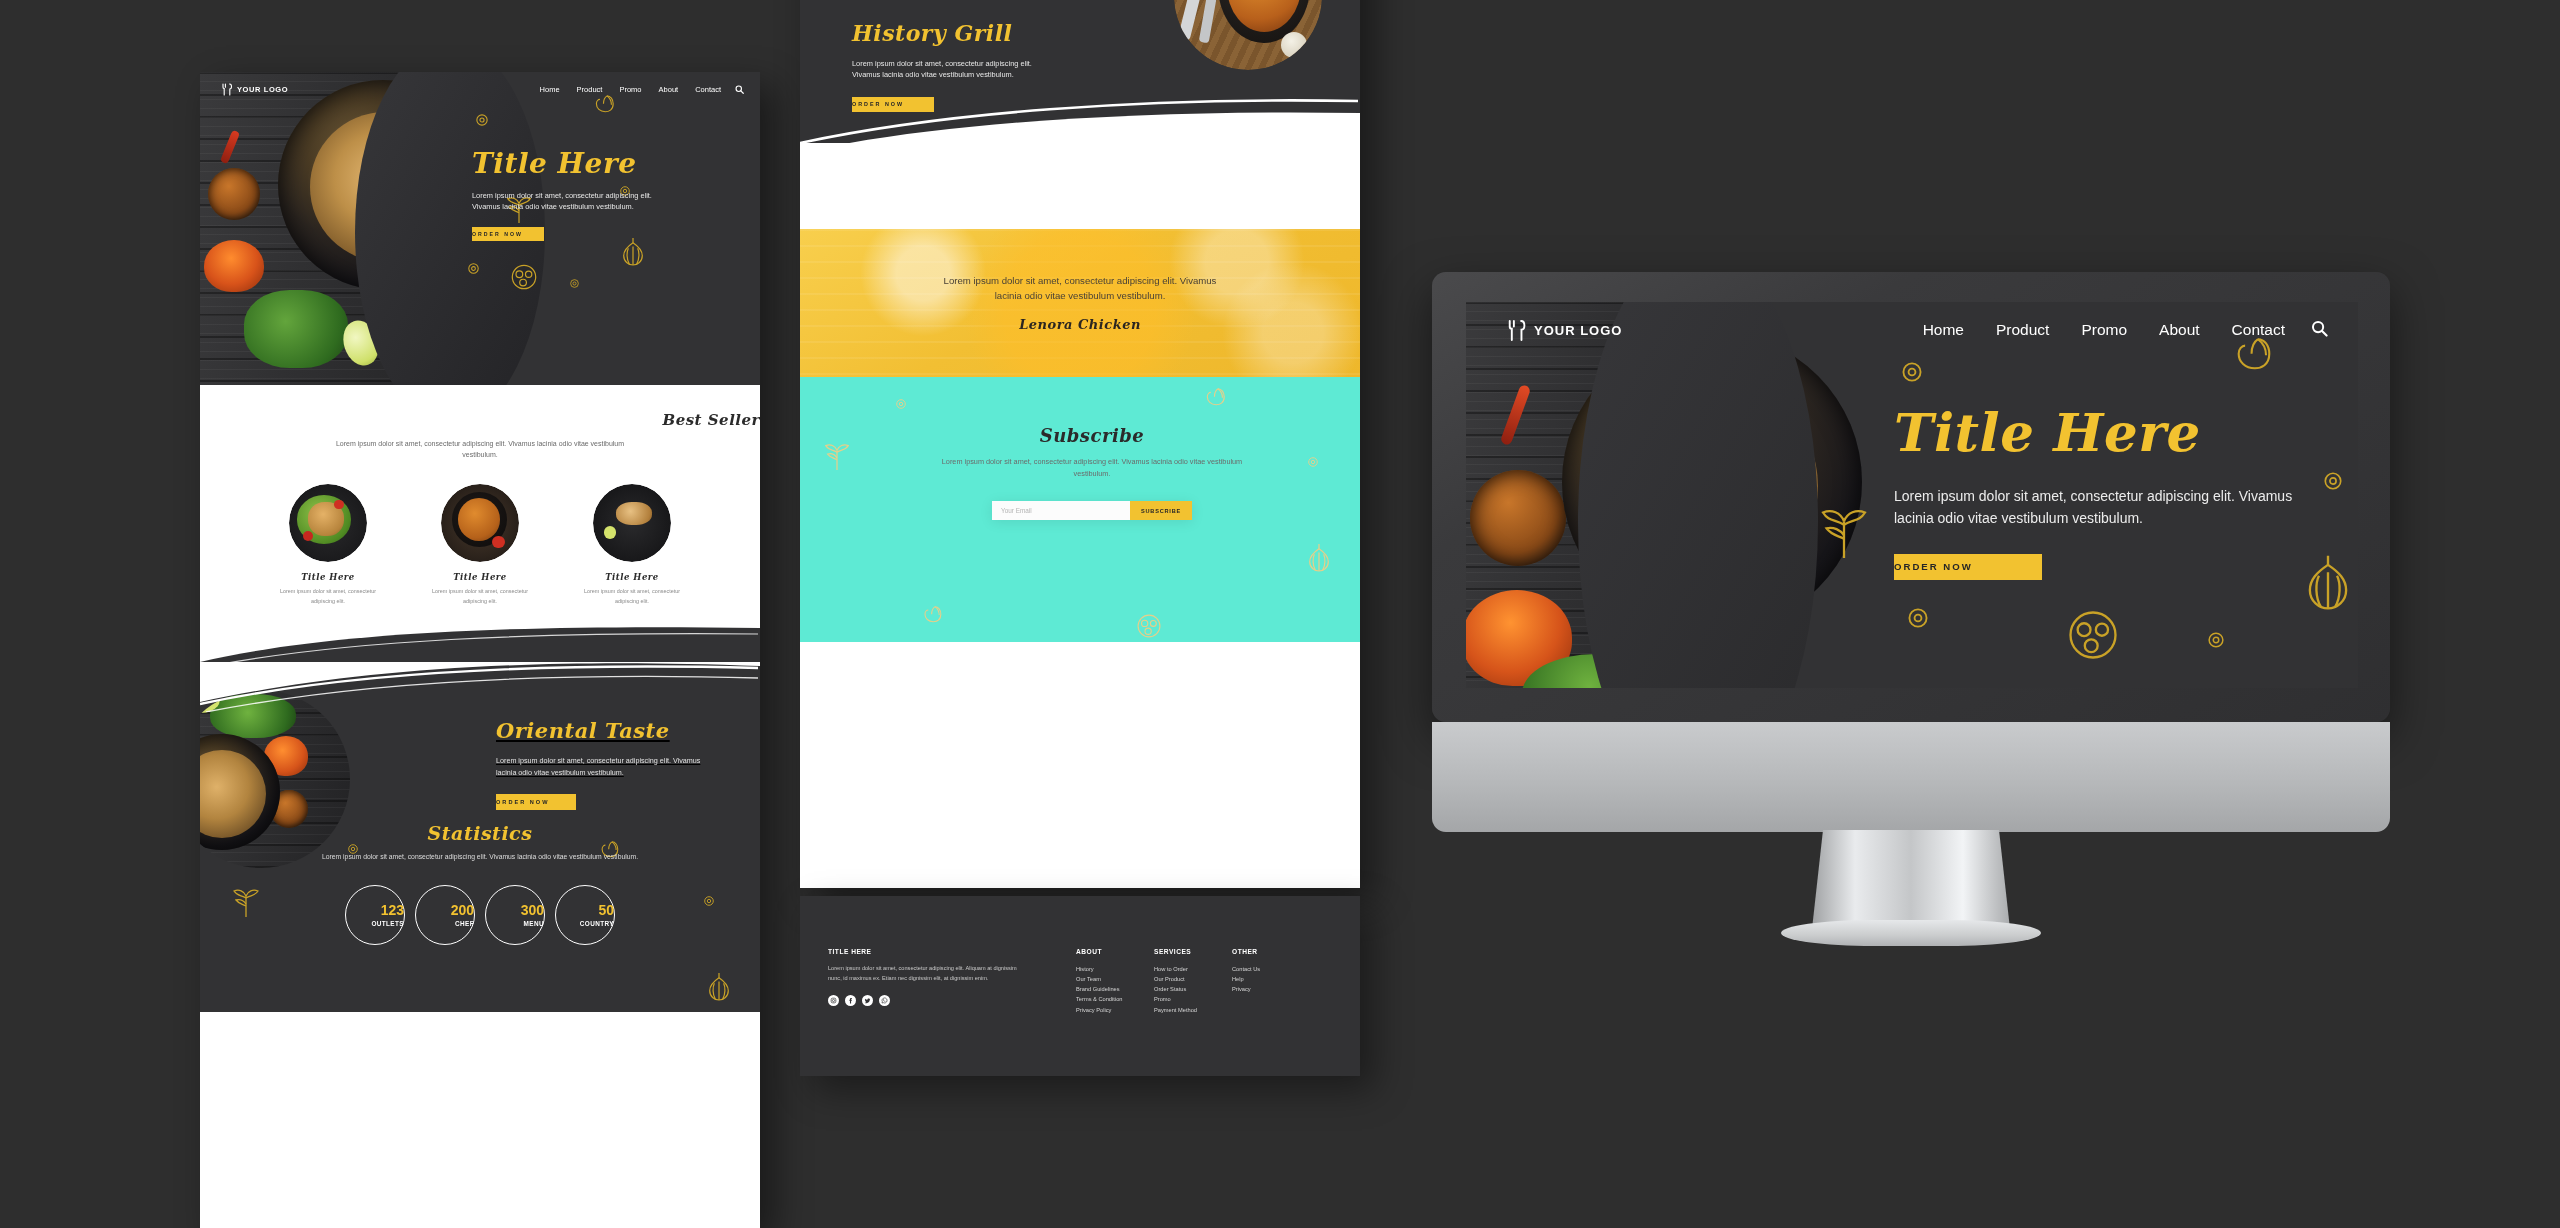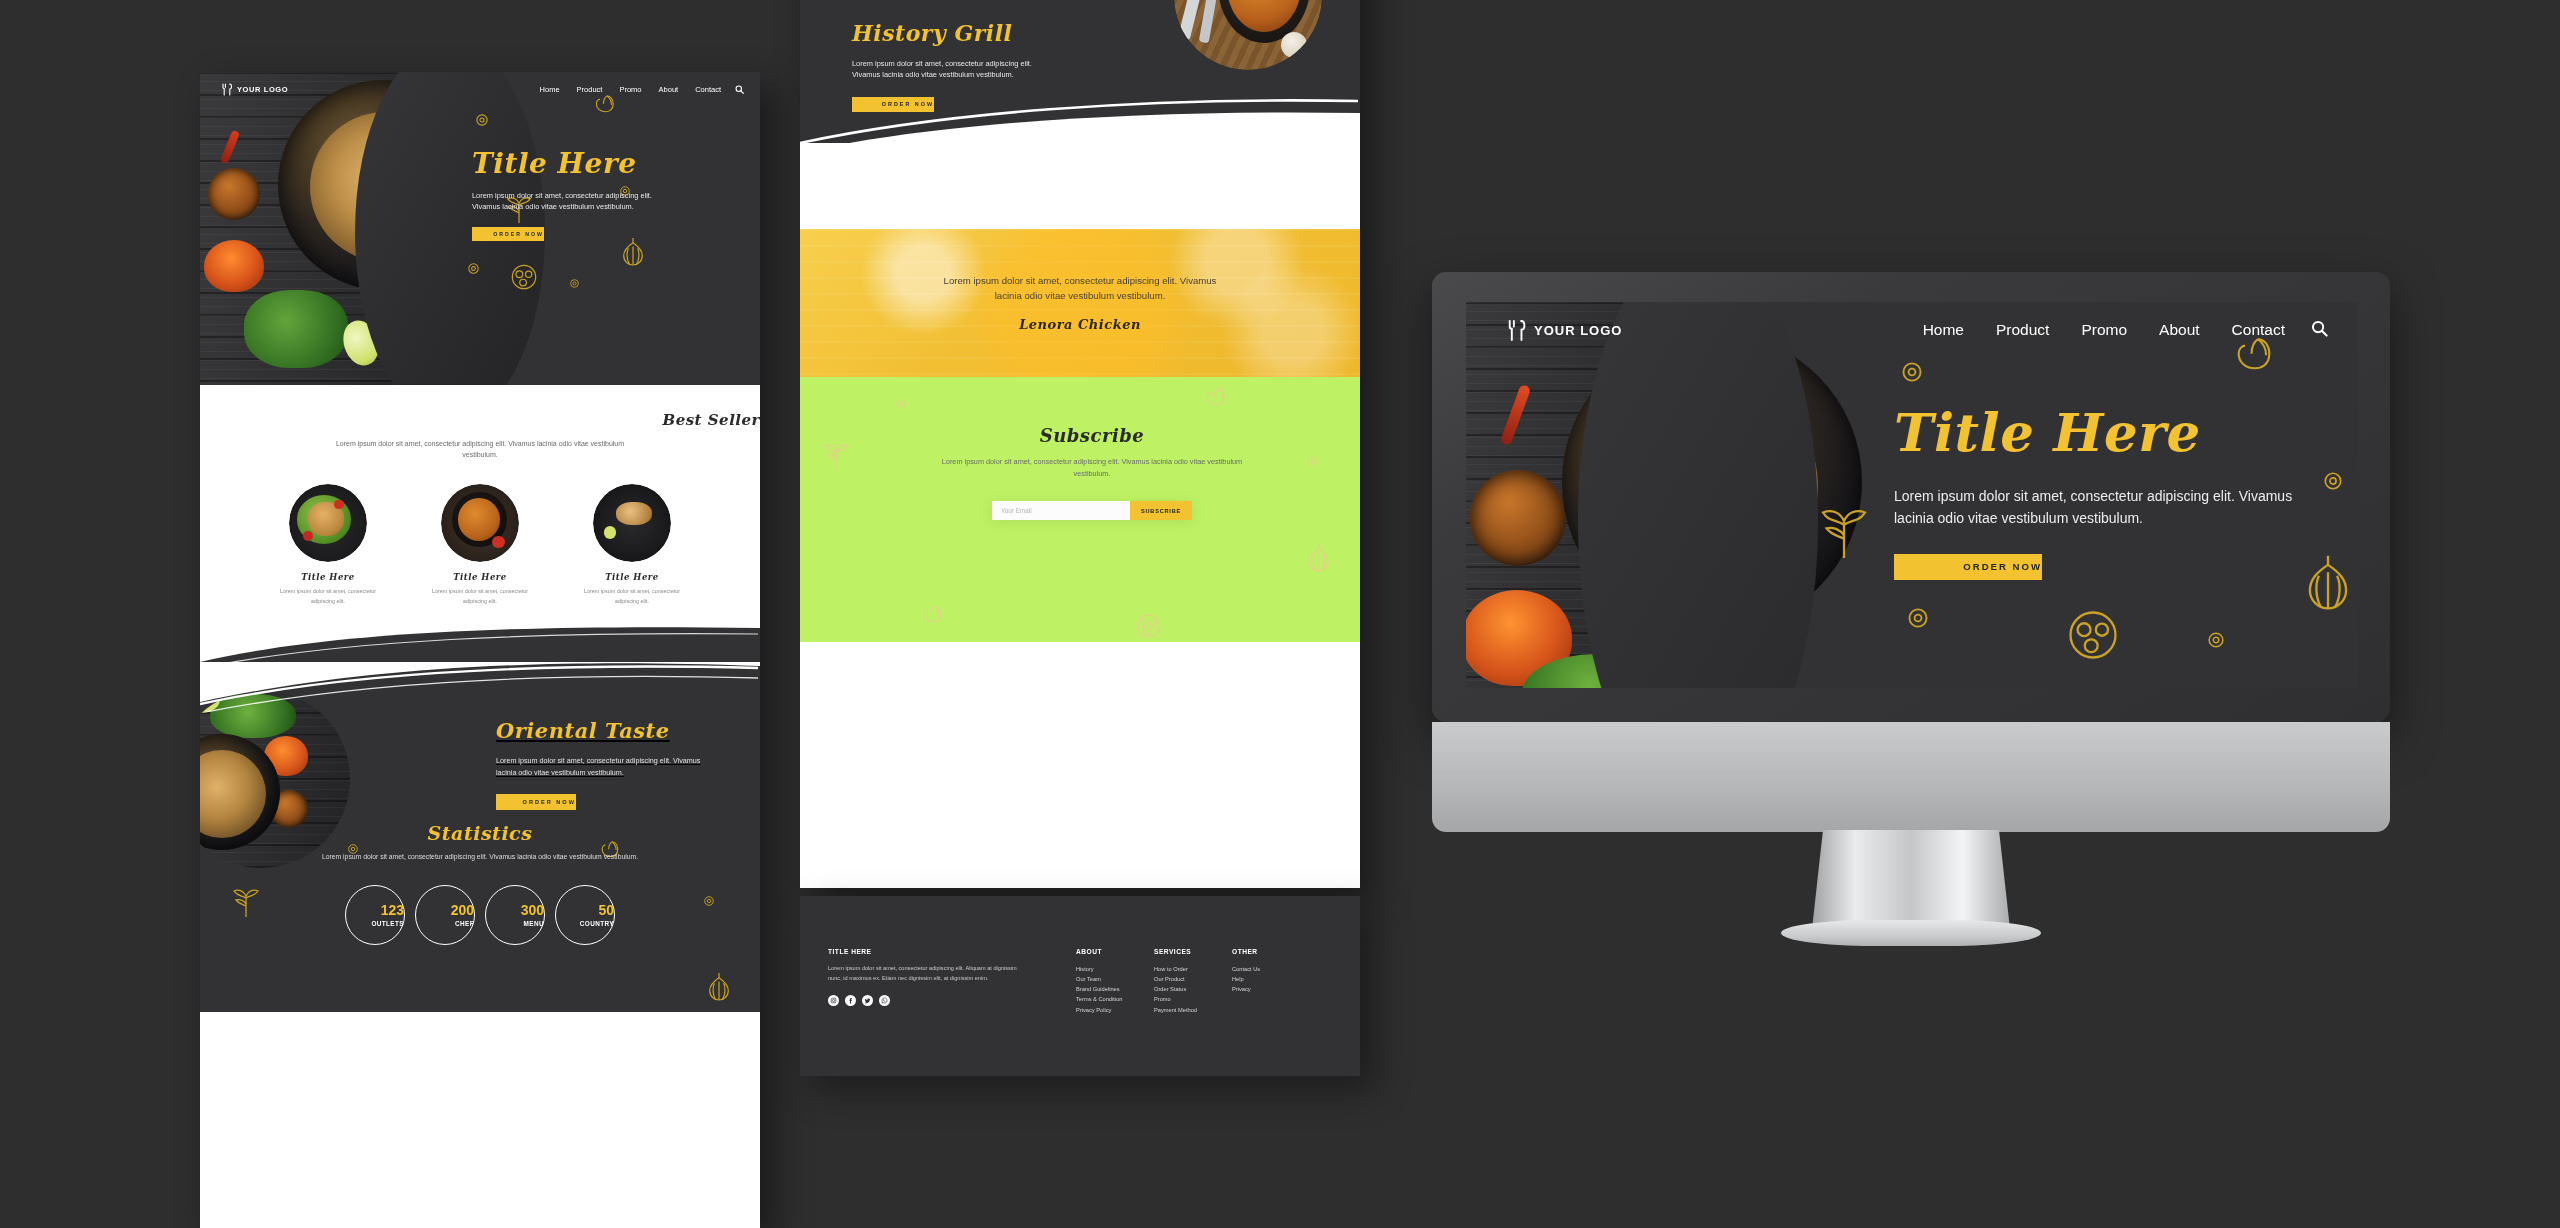--- a/index.html
+++ b/index.html
@@ -8,21 +8,21 @@
     width:2560px; height:1228px;
     font-family:"Liberation Sans", sans-serif;
     position:relative; overflow:hidden;
   }
 
   
   .script { font-family:"DejaVu Serif", serif; font-style:italic; font-weight:700; letter-spacing:.5px; }
   .yellow { color:#f2c230; }
   .btn-order {
     background:#f2c230; color:#262626; border:0;
-    font-weight:700; letter-spacing:2px; text-align:right;
+    font-weight:700; letter-spacing:2px; text-align:left;
     font-family:"Liberation Sans", sans-serif;
     cursor:pointer;
   }
 
   
   .wood {
     background:
       repeating-linear-gradient(180deg, rgba(255,255,255,.045) 0px, rgba(255,255,255,.045) 1px, rgba(0,0,0,0) 1px, rgba(0,0,0,0) 9px),
       repeating-linear-gradient(180deg, rgba(0,0,0,.35) 0px, rgba(0,0,0,.35) 2px, rgba(0,0,0,0) 2px, rgba(0,0,0,0) 22px),
       linear-gradient(100deg,#3a3a3c 0%,#303032 40%,#232325 100%);
@@ -104,21 +104,21 @@
   #p2-grill .txt { position:absolute; left:52px; top:92px; width:260px; z-index:3; }
   #p2-grill h2 { font-size:22px; }
   #p2-grill p { color:#e7e7e7; font-size:7.4px; line-height:1.55; margin-top:12px; width:210px; }
   #p2-grill .btn-order { margin-top:16px; width:82px; height:15px; font-size:5.4px; line-height:15px; }
   #p2-grill .dish { position:absolute; right:38px; top:-6px; width:148px; height:148px; border-radius:50%; overflow:hidden; z-index:4; }
   #p2-white { height:86px; background:#fff; position:relative; }
   #p2-quote { height:148px; position:relative; display:flex; flex-direction:column;
               align-items:center; justify-content:center; }
   #p2-quote p { width:280px; text-align:center; color:#4a4236; font-size:9.6px; line-height:1.55; }
   #p2-quote .name { margin-top:13px; font-size:13px; color:#2b2620; }
-  #p2-sub { height:265px; background:#bef264; position:relative; overflow:hidden;padding-left:24px; }
+  #p2-sub { height:265px; background:#5eead4; position:relative; overflow:hidden;padding-left:24px; }
   #p2-sub h2 { text-align:center; color:#2b2b2b; font-size:18px; padding-top:48px; }
   #p2-sub .sub { text-align:center; color:#6b6b6b; font-size:7.3px; line-height:1.6; margin:10px auto 0; width:330px; }
   .subform { width:200px; margin:22px auto 0; height:19px; display:flex; box-shadow:0 2px 14px rgba(0,0,0,.09); }
   .subform input { flex:1; border:0; background:#fcfcfc; font-size:6.4px; padding:0 9px; color:#555;
                    font-family:"Liberation Sans", sans-serif; outline:none; }
   .subform input::placeholder { color:#b4b4b4; }
   .subform button { width:62px; border:0; background:#f2c230; color:#262626; font-size:5.6px;
                     font-weight:700; letter-spacing:.8px; cursor:pointer;
                     font-family:"Liberation Sans", sans-serif; }
 

